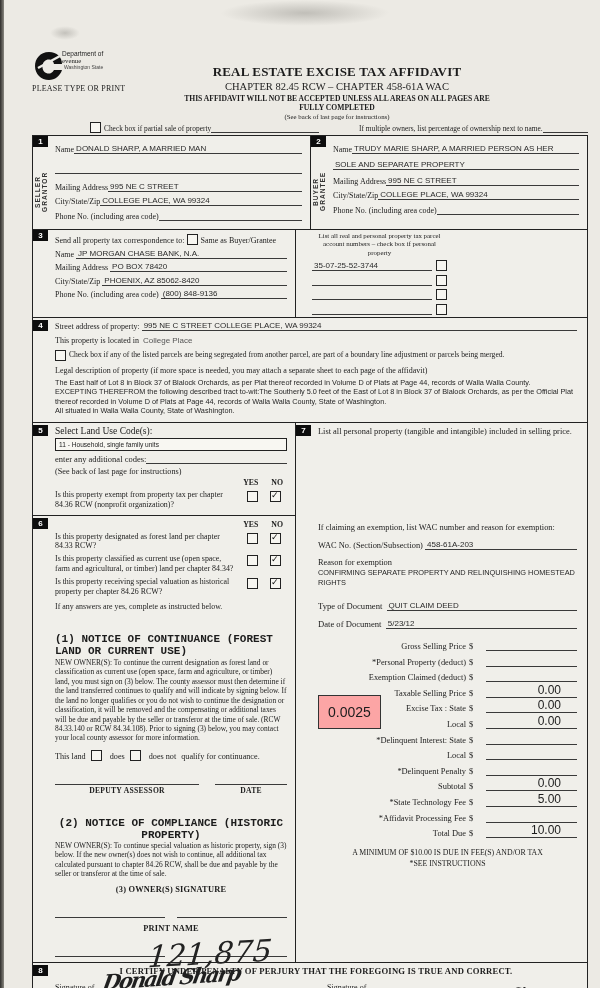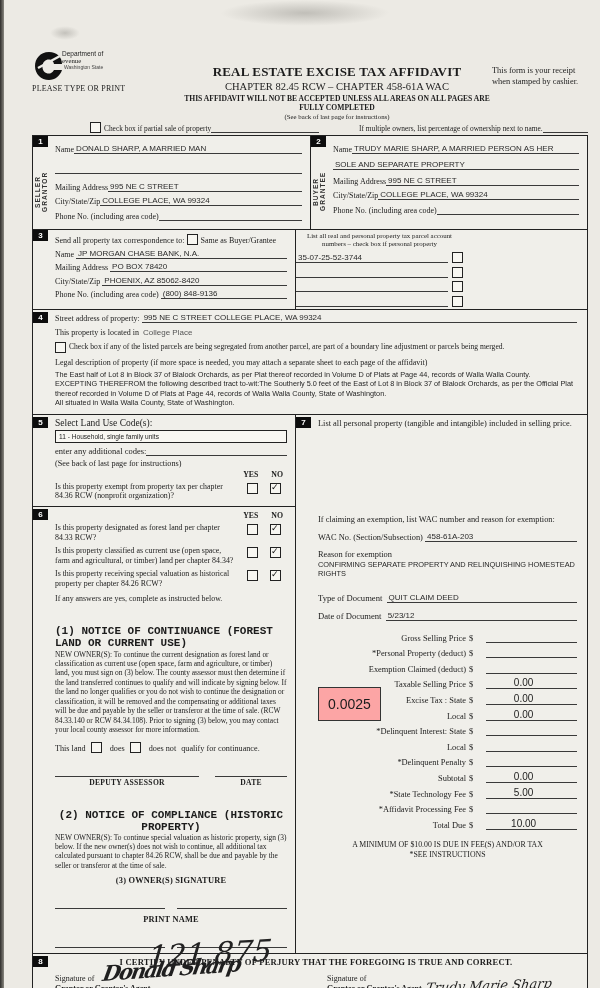--- a/index.html
+++ b/index.html
@@ -51,21 +51,21 @@
   
   .parties{display:grid;grid-template-columns:1fr 1fr;border-bottom:1.2px solid #222;}
   .party{position:relative;padding:3px 8px 6px 22px;min-height:84px;}
   .party.buyer{border-left:1.2px solid #222;}
   .party .field{margin-top:4.5px;}
 
   
   .corr{display:grid;grid-template-columns:262px 168px 1fr;border-bottom:1.2px solid #222;}
   .corr-left{position:relative;padding:4px 8px 5px 22px;}
   .corr-left .field{margin-top:3.5px;}
-  .corr-mid{border-left:1.2px solid #222;padding:2px 0;}
+  .corr-mid{border-left:1.2px solid #222;padding:2px 16px;}
   .corr-mid .phead{font-size:6.9px;text-align:center;line-height:1.2;}
   .prow{display:flex;align-items:flex-end;margin-top:3.5px;}
   .prow .cb{margin-left:4px;margin-right:0;}
   .corr-right{border-left:1.2px solid #222;padding:2px 8px;}
   .corr-right .phead{font-size:7.2px;text-align:center;padding-top:3px;}
   .corr-right .ul{margin-top:9px;}
 
   
   .sec4{position:relative;padding:3px 10px 6px 22px;border-bottom:1.2px solid #222;}
   .sec4 .street{display:flex;align-items:flex-end;}
@@ -107,22 +107,22 @@
   .exi{font-size:8.4px;}
   .wacrow{display:flex;align-items:flex-end;margin-top:8px;font-size:8.4px;}
   .reason-lbl{margin-top:8px;font-size:8.4px;}
   .reason{font-family:"Liberation Sans",sans-serif;font-size:7.4px;line-height:1.3;color:#262626;margin-top:1px;}
   .docrow{display:flex;align-items:flex-end;margin-top:14px;font-size:8.6px;}
   .fees{margin-top:6px;}
   .fee{display:flex;align-items:flex-end;height:15.6px;}
   .flabel{width:148px;text-align:right;font-size:8.4px;flex:none;}
   .flabel.rb{display:flex;justify-content:space-between;align-items:flex-end;}
   .dollar{margin:0 1px 0 3px;flex:none;font-size:8.4px;}
-  .fline{flex:1;border-bottom:1px solid #3a3a3a;text-align:center;font-family:"Liberation Sans",sans-serif;
-         font-size:10px;padding-right:16px;min-height:9px;margin-left:12px;}
+  .fline{flex:1;border-bottom:1px solid #3a3a3a;text-align:right;font-family:"Liberation Sans",sans-serif;
+         font-size:12px;padding-right:16px;min-height:9px;margin-left:12px;}
   .ratebox{border:1px solid #333;padding:8px 9px;font-family:"Liberation Sans",sans-serif;font-size:14px;background:#fca5a5;}
   .minnote{text-align:center;font-weight:normal;font-size:7.8px;margin-top:10px;line-height:1.35;}
 
   
   .s8{position:relative;border-top:1.2px solid #222;padding:3px 10px 4px 22px;}
   .certify{text-align:center;font-weight:bold;font-size:8.6px;letter-spacing:.2px;}
   .siggrid{display:grid;grid-template-columns:1fr 1fr;column-gap:22px;margin-top:4px;}
   .sigcell{position:relative;}
   .srow{display:flex;align-items:flex-end;margin-top:3px;}
   .slabel{font-size:8px;line-height:1.2;}
@@ -160,21 +160,20 @@
         </div>
       </div>
       <div class="typeprint">PLEASE TYPE OR PRINT</div>
     </div>
     <div class="titleblock">
       <div class="title">REAL ESTATE EXCISE TAX AFFIDAVIT</div>
       <div class="subtitle">CHAPTER 82.45 RCW – CHAPTER 458-61A WAC</div>
       <div class="warning">THIS AFFIDAVIT WILL NOT BE ACCEPTED UNLESS ALL AREAS ON ALL PAGES ARE FULLY COMPLETED</div>
       <div class="seeback">(See back of last page for instructions)</div>
     </div>
-    <div class="receipt">This form is your receipt when stamped by cashier.</div>
   </div>
 
   <div class="cbrow">
     <div class="half l">
       <span class="cb"></span>
       <span>Check box if partial sale of property</span>
       <span class="ul"></span>
     </div>
     <div class="half r">
       <span>If multiple owners, list percentage of ownership next to name.</span>

